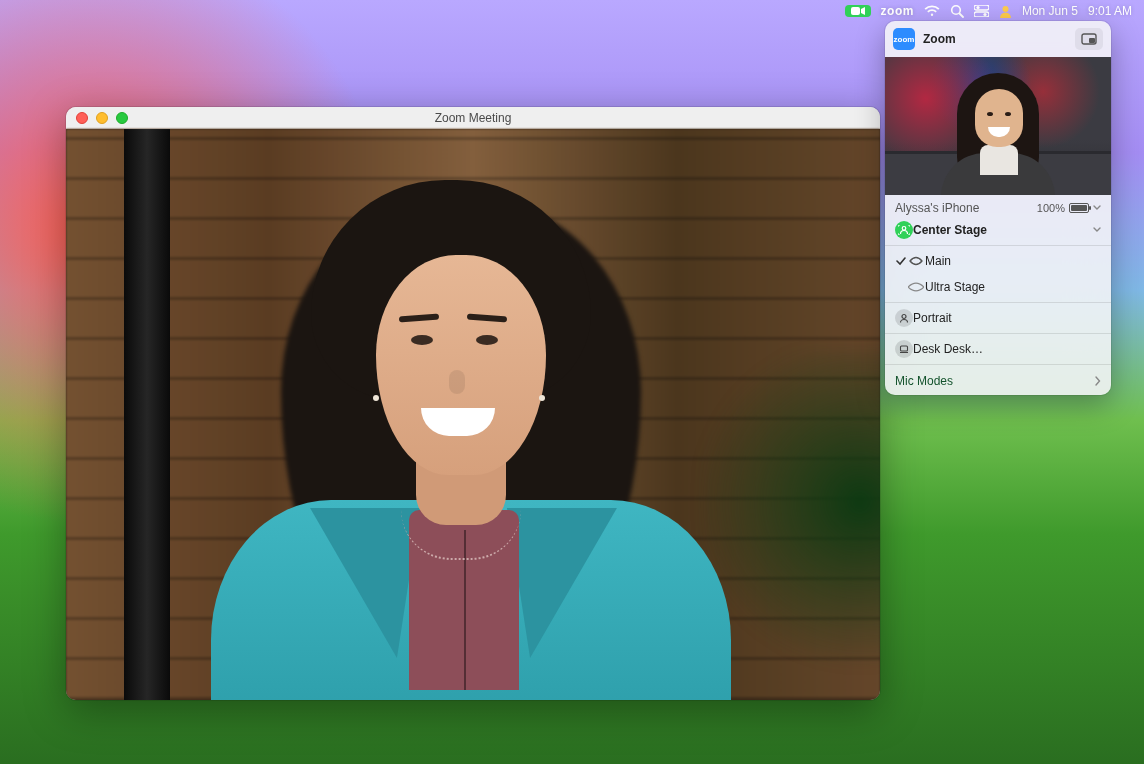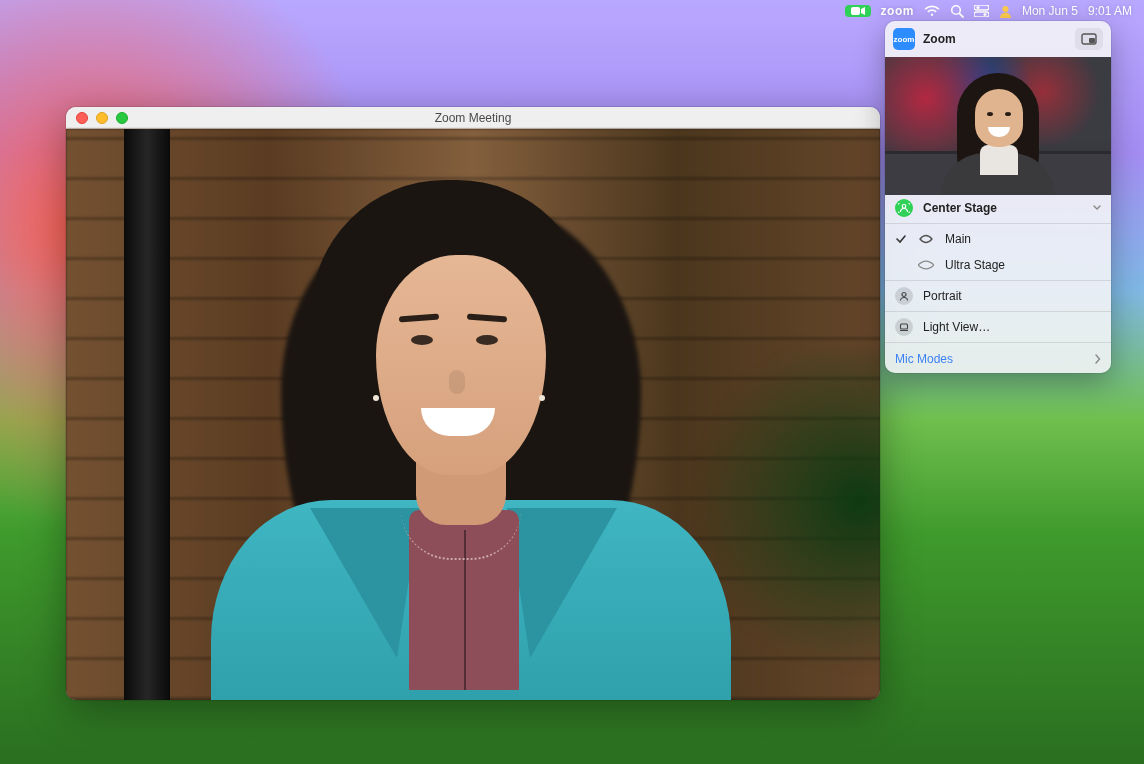--- a/index.html
+++ b/index.html
@@ -144,30 +144,30 @@
   .pv-eye.l{left:102px;} .pv-eye.r{left:120px;}
   .pv-body{position:absolute;left:56px;top:96px;width:114px;height:60px;background:#3a3a3c;border-radius:44px 44px 0 0;}
   .pv-sweater{position:absolute;left:95px;top:88px;width:38px;height:30px;background:#e9e6e1;border-radius:8px 8px 0 0;}
 
   .device-row{display:flex;align-items:center;padding:6px 10px 2px;color:#555;}
   .device-row .batt{margin-left:auto;display:flex;align-items:center;gap:4px;font-size:11px;}
   .batt-icon{width:20px;height:10px;border:1px solid #555;border-radius:2px;position:relative;}
   .batt-icon::after{content:"";position:absolute;right:-3px;top:2px;width:2px;height:4px;background:#555;border-radius:1px;}
   .batt-fill{position:absolute;inset:1px;background:#555;border-radius:1px;}
 
-  .row{display:flex;align-items:center;height:26px;padding:0 10px;gap:10px;}
+  .row{display:flex;align-items:center;height:26px;padding:0 10px;}
   .row.hover{cursor:default;}
   .sep{height:1px;background:rgba(0,0,0,.1);margin:2px 0;}
   .icon-slot{width:18px;display:flex;justify-content:center;}
   .check-slot{width:12px;display:flex;justify-content:center;color:#333;}
   .row .label{flex:1;}
   .chev{color:#888;}
   .green-circ{width:18px;height:18px;border-radius:50%;background:#30d158;display:flex;align-items:center;justify-content:center;}
   .grey-circ{width:18px;height:18px;border-radius:50%;background:rgba(0,0,0,.12);display:flex;align-items:center;justify-content:center;}
-  .mic-row{display:flex;align-items:center;height:28px;padding:0 10px;color:#3b82f6;}
+  .mic-row{display:flex;align-items:center;height:28px;padding:0 10px;color:#14532d;}
   .mic-row .chev{margin-left:auto;}
 
   svg{display:block;}
 </style>
 </head>
 <body>
 
 <div class="menubar">
   <span class="mb-item videocall-pill">
     <svg width="14" height="10" viewBox="0 0 14 10">
@@ -257,20 +257,32 @@
       <div class="pv-sofa"></div>
     <div class="pv-hair"></div>
       <div class="pv-body"></div>
       <div class="pv-sweater"></div>
     <div class="pv-face"></div>
       <div class="pv-eye l"></div>
       <div class="pv-eye r"></div>
       <div class="pv-mouth"></div>
   </div>
 
+  <div class="device-row">
+    <span>Alyssa's iPhone</span>
+    <span class="batt">
+      <span>100%</span>
+      <span class="batt-icon">
+          <span class="batt-fill"></span>
+        </span>
+      <svg width="8" height="8" viewBox="0 0 8 8" class="chev">
+          <path d="M1 2 L4 5 L7 2" fill="none" stroke="currentColor" stroke-width="1.4" stroke-linecap="round"></path>
+        </svg>
+    </span>
+  </div>
 
   <div class="row hover">
     <span class="icon-slot">
         <span class="green-circ">
       <svg width="12" height="12" viewBox="0 0 12 12">
             <circle cx="6" cy="4.3" r="1.8" fill="none" stroke="#fff" stroke-width="1.2"></circle>
             <path d="M2.5 10 a3.5 3.5 0 0 1 7 0" fill="none" stroke="#fff" stroke-width="1.2"></path>
             <path d="M1.5 1.5h-1v1 M10.5 1.5h1v1 M1.5 10.5h-1v-1 M10.5 10.5h1v-1" stroke="#fff" stroke-width="1" fill="none"></path>
           </svg>
     </span>
@@ -327,21 +339,21 @@
 
   <div class="row hover">
     <span class="icon-slot">
         <span class="grey-circ">
       <svg width="10" height="10" viewBox="0 0 10 10">
             <rect x="1.5" y="2" width="7" height="5" rx="1" fill="none" stroke="#444" stroke-width="1.1"></rect>
             <line x1="1" y1="8.5" x2="9" y2="8.5" stroke="#444" stroke-width="1.1"></line>
           </svg>
     </span>
       </span>
-    <span class="label">Light View…</span>
+    <span class="label">Desk Desk…</span>
   </div>
 
   <div class="sep"></div>
 
   <div class="mic-row">
     <span>Mic Modes</span>
     <svg width="7" height="10" viewBox="0 0 7 10" class="chev">
         <path d="M2 1 L5.5 5 L2 9" fill="none" stroke="currentColor" stroke-width="1.4" stroke-linecap="round"></path>
       </svg>
   </div>

